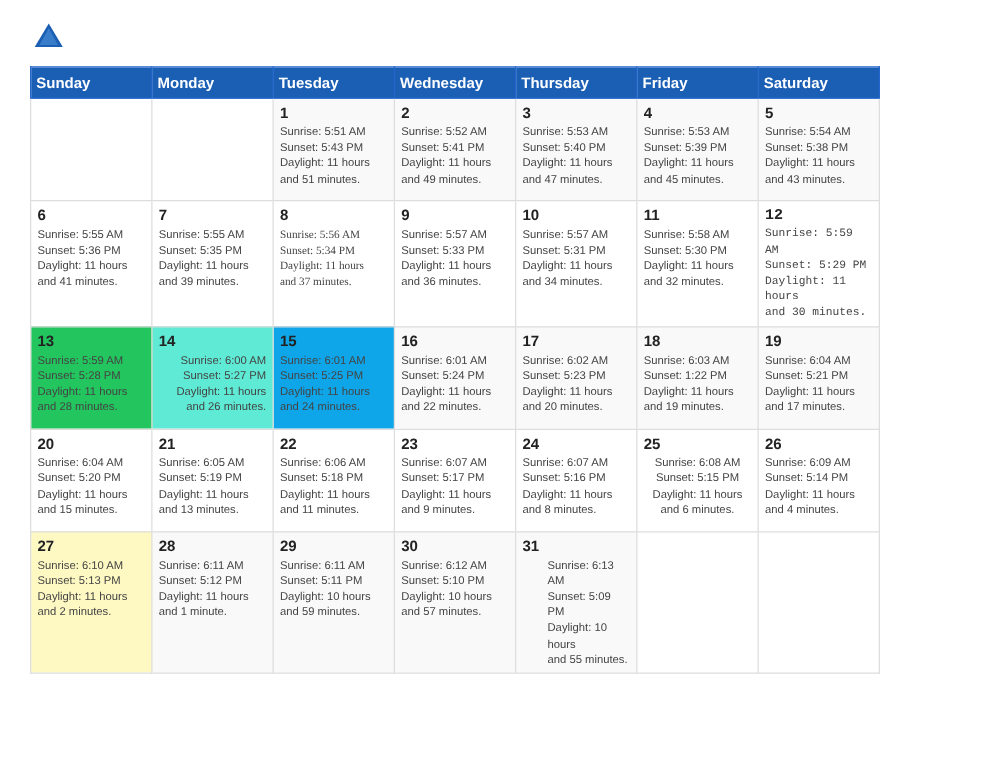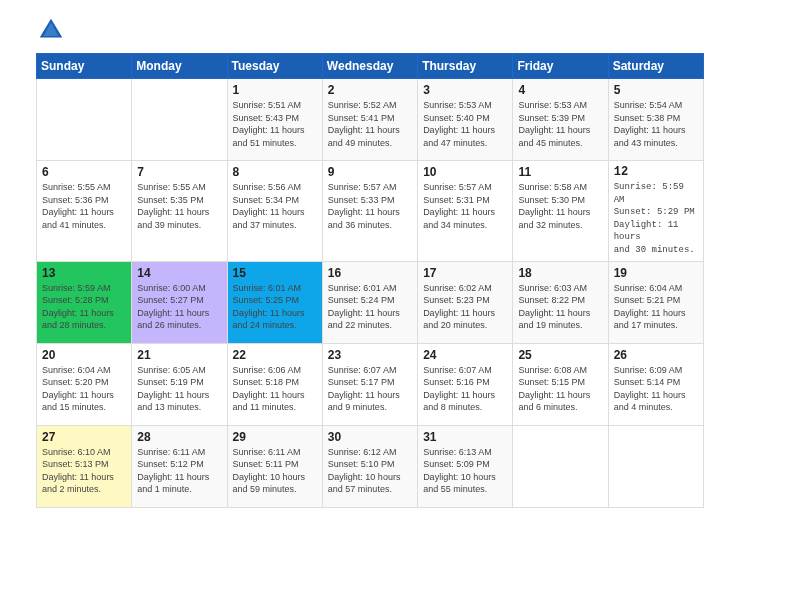--- a/index.html
+++ b/index.html
@@ -6,21 +6,21 @@
     body {
       width: 792px;
       height: 612px;
       font-family: Arial, sans-serif;
       background: #fff;
       overflow: hidden;
     }
     .page {
       width: 724px;
       height: 612px;
-      padding: 15px 20px 10px 36px;
+      padding: 15px 20px 10px 24px;
     }
     .header {
       display: flex;
       justify-content: space-between;
       align-items: flex-start;
       margin-bottom: 8px;
     }
     .logo {
       display: flex;
       align-items: center;
@@ -179,21 +179,21 @@
           </td>
           <td style="background: rgb(255, 255, 255);">
             <span class="day-num">7</span>
             <div class="day-info" style="white-space: pre-line;">Sunrise: 5:55 AM
 Sunset: 5:35 PM
 Daylight: 11 hours
 and 39 minutes.</div>
           </td>
           <td style="background: rgb(255, 255, 255);">
             <span class="day-num">8</span>
-            <div class="day-info" style="white-space: pre-line;">Sunrise: 5:56 AM
+            <div class="day-info" style="white-space: pre-line; font-family: Liberation Serif, serif;">Sunrise: 5:56 AM
 Sunset: 5:34 PM
 Daylight: 11 hours
 and 37 minutes.</div>
           </td>
           <td style="background: rgb(255, 255, 255);">
             <span class="day-num">9</span>
             <div class="day-info" style="white-space: pre-line;">Sunrise: 5:57 AM
 Sunset: 5:33 PM
 Daylight: 11 hours
 and 36 minutes.</div>
@@ -221,23 +221,23 @@
           </td>
         </tr>
         <tr>
           <td style="background: #22c55e; margin-left: 40px;">
             <span class="day-num">13</span>
             <div class="day-info" style="white-space: pre-line;">Sunrise: 5:59 AM
 Sunset: 5:28 PM
 Daylight: 11 hours
 and 28 minutes.</div>
           </td>
-          <td style="background: #c4b5fd;">
+          <td style="background: #5eead4;">
             <span class="day-num">14</span>
-            <div class="day-info" style="white-space: pre-line;">Sunrise: 6:00 AM
+            <div class="day-info" style="white-space: pre-line; text-align: right;">Sunrise: 6:00 AM
 Sunset: 5:27 PM
 Daylight: 11 hours
 and 26 minutes.</div>
           </td>
           <td style="background: #0ea5e9;">
             <span class="day-num">15</span>
             <div class="day-info" style="white-space: pre-line;">Sunrise: 6:01 AM
 Sunset: 5:25 PM
 Daylight: 11 hours
 and 24 minutes.</div>
@@ -252,21 +252,21 @@
           <td style="background: rgb(249, 249, 249);">
             <span class="day-num">17</span>
             <div class="day-info" style="white-space: pre-line;">Sunrise: 6:02 AM
 Sunset: 5:23 PM
 Daylight: 11 hours
 and 20 minutes.</div>
           </td>
           <td style="background: rgb(249, 249, 249);">
             <span class="day-num">18</span>
             <div class="day-info" style="white-space: pre-line;">Sunrise: 6:03 AM
-Sunset: 8:22 PM
+Sunset: 1:22 PM
 Daylight: 11 hours
 and 19 minutes.</div>
           </td>
           <td style="background: rgb(249, 249, 249);">
             <span class="day-num">19</span>
             <div class="day-info" style="white-space: pre-line;">Sunrise: 6:04 AM
 Sunset: 5:21 PM
 Daylight: 11 hours
 and 17 minutes.</div>
           </td>
@@ -302,21 +302,21 @@
           </td>
           <td style="background: rgb(255, 255, 255);">
             <span class="day-num">24</span>
             <div class="day-info" style="white-space: pre-line;">Sunrise: 6:07 AM
 Sunset: 5:16 PM
 Daylight: 11 hours
 and 8 minutes.</div>
           </td>
           <td style="background: rgb(255, 255, 255);">
             <span class="day-num">25</span>
-            <div class="day-info" style="white-space: pre-line;">Sunrise: 6:08 AM
+            <div class="day-info" style="white-space: pre-line; text-align: center;">Sunrise: 6:08 AM
 Sunset: 5:15 PM
 Daylight: 11 hours
 and 6 minutes.</div>
           </td>
           <td style="background: rgb(255, 255, 255);">
             <span class="day-num">26</span>
             <div class="day-info" style="white-space: pre-line;">Sunrise: 6:09 AM
 Sunset: 5:14 PM
 Daylight: 11 hours
 and 4 minutes.</div>
@@ -346,21 +346,21 @@
           </td>
           <td style="background: rgb(249, 249, 249);">
             <span class="day-num">30</span>
             <div class="day-info" style="white-space: pre-line;">Sunrise: 6:12 AM
 Sunset: 5:10 PM
 Daylight: 10 hours
 and 57 minutes.</div>
           </td>
           <td style="background: rgb(249, 249, 249);">
             <span class="day-num">31</span>
-            <div class="day-info" style="white-space: pre-line;">Sunrise: 6:13 AM
+            <div class="day-info" style="white-space: pre-line; margin-left: 20px;">Sunrise: 6:13 AM
 Sunset: 5:09 PM
 Daylight: 10 hours
 and 55 minutes.</div>
           </td>
           <td class="empty-cell"></td>
           <td class="empty-cell"></td>
         </tr>
       </tbody>
   </table>
 </div>

